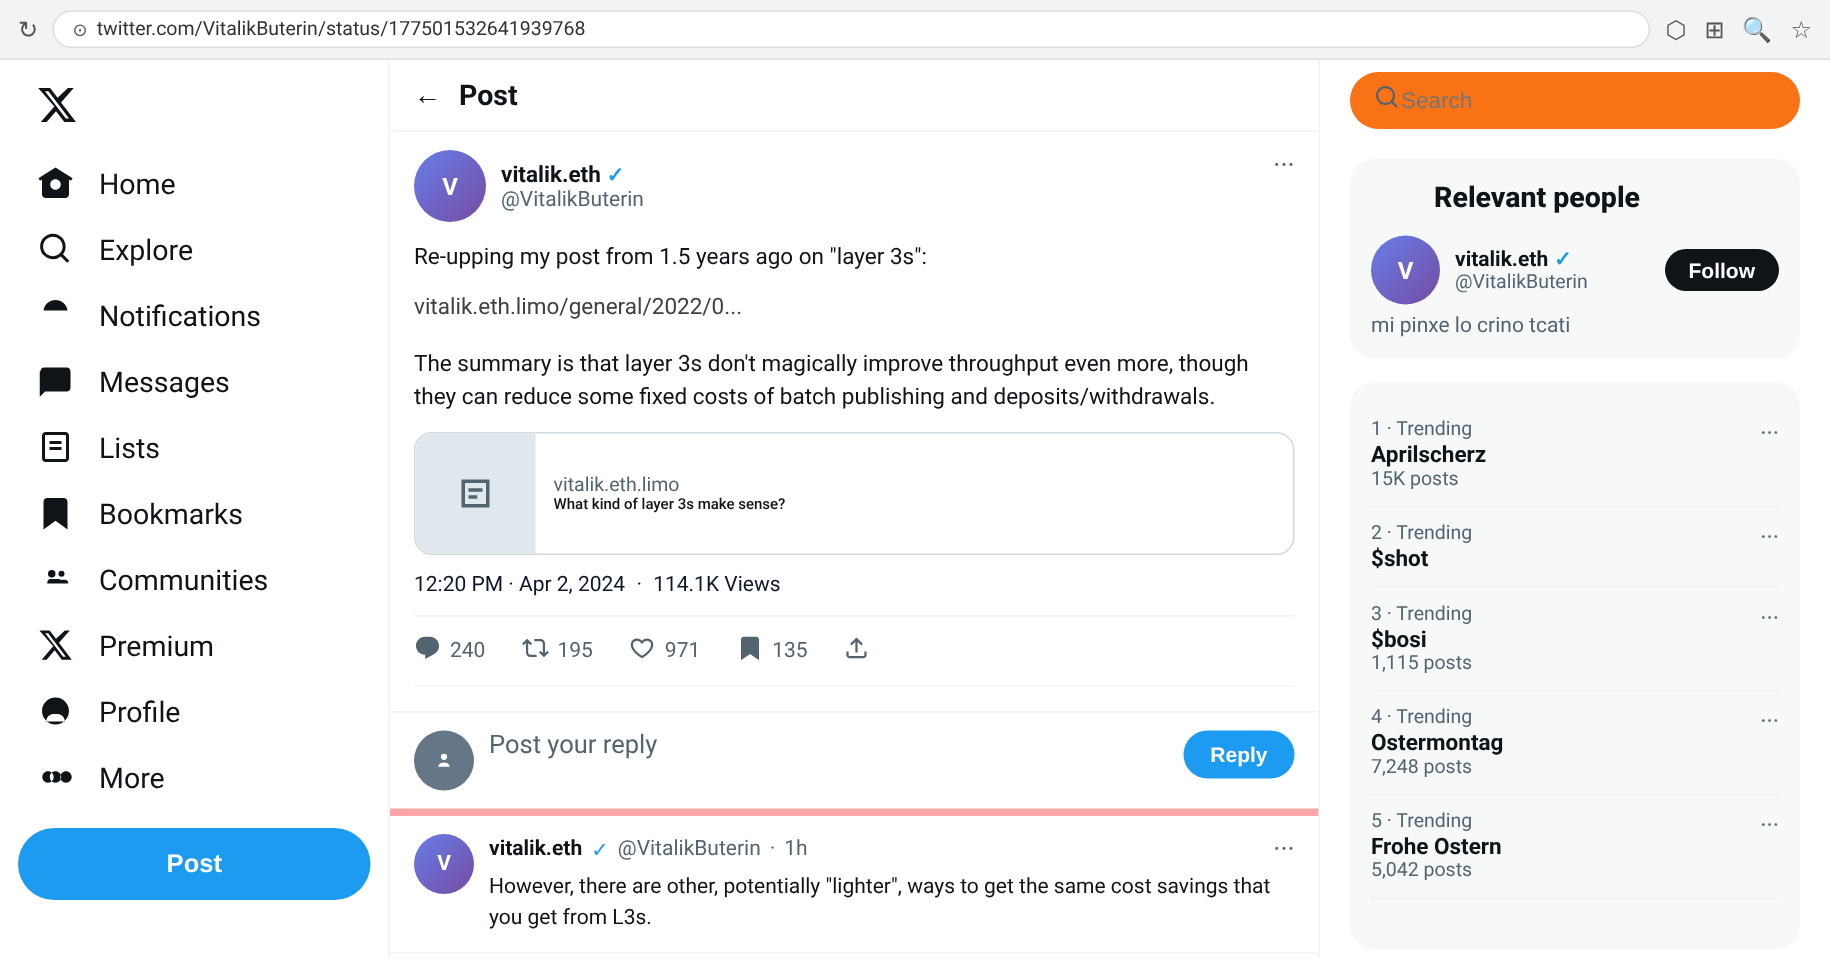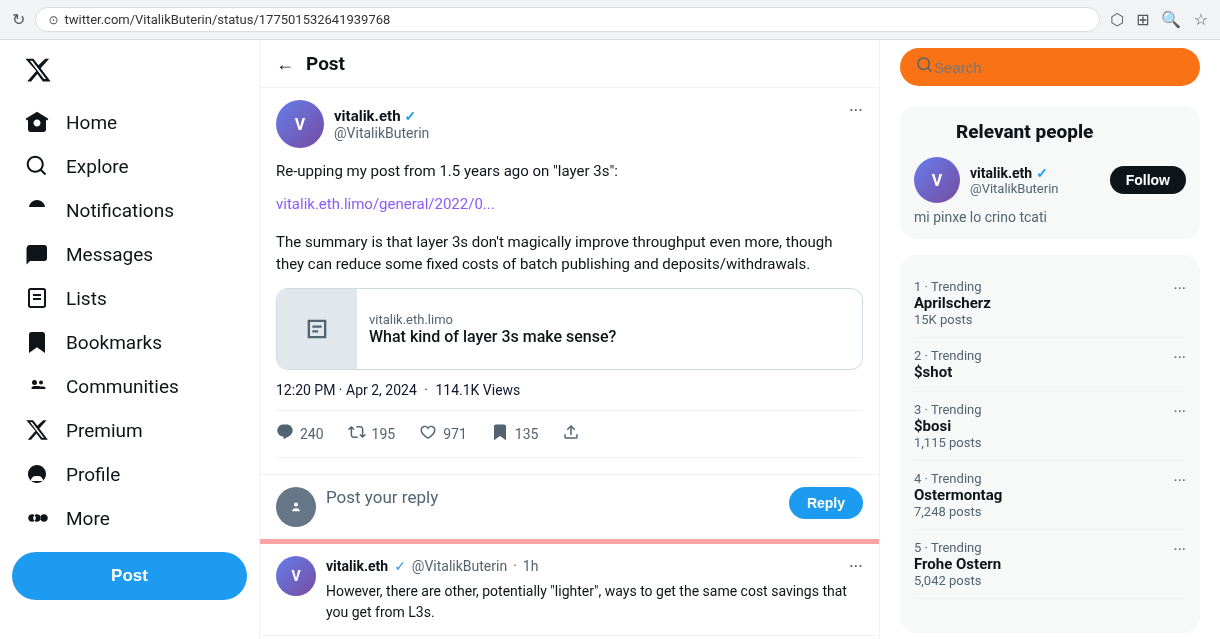--- a/index.html
+++ b/index.html
@@ -31,27 +31,27 @@
     .tweet-container { padding: 12px 16px; border-bottom: 1px solid #eff3f4; }
     .tweet-top { display: flex; justify-content: space-between; align-items: flex-start; margin-bottom: 12px; }
     .tweet-author { display: flex; align-items: center; gap: 10px; }
     .avatar { width: 48px; height: 48px; border-radius: 50%; background: #ccc; overflow: hidden; }
     .author-info .display-name { font-weight: 700; font-size: 15px; display: flex; align-items: center; gap: 4px; }
     .author-info .handle { color: #536471; font-size: 14px; }
     .verified { color: #1d9bf0; font-size: 14px; }
     .more-btn { color: #536471; cursor: pointer; font-size: 18px; }
 
     .tweet-text { font-size: 15px; line-height: 1.5; margin-bottom: 12px; }
-    .tweet-link { color: #8b5cf6; text-decoration: none; }
+    .tweet-link { color: #404040; text-decoration: none; }
 
     .link-preview { border: 1px solid #cfd9de; border-radius: 12px; overflow: hidden; display: flex; align-items: center; margin-bottom: 12px; }
     .link-preview-icon { width: 80px; height: 80px; background: #e1e8ed; display: flex; align-items: center; justify-content: center; font-size: 24px; color: #536471; flex-shrink: 0; }
     .link-preview-content { padding: 10px 12px; }
     .link-preview-domain { font-size: 13px; color: #536471; }
-    .link-preview-title { font-size: 16px; font-weight: 500; color: #0f1419; }
+    .link-preview-title { font-size: 10px; font-weight: 500; color: #0f1419; }
 
     .tweet-meta { font-size: 14px; color: #0f172a; margin-bottom: 12px; }
     .tweet-meta .dot { margin: 0 4px; }
 
     .tweet-stats { display: flex; gap: 24px; padding: 12px 0; border-top: 1px solid #eff3f4; border-bottom: 1px solid #eff3f4; margin-bottom: 4px; }
     .stat-item { display: flex; align-items: center; gap: 6px; color: #536471; font-size: 14px; cursor: pointer; }
     .stat-icon { font-size: 16px; }
 
     .reply-box { display: flex; align-items: flex-start; gap: 10px; padding: 12px 16px; border-bottom: 5px solid #fca5a5; }
     .reply-avatar { width: 40px; height: 40px; border-radius: 50%; background: #657786; display: flex; align-items: center; justify-content: center; color: #fff; font-size: 16px; flex-shrink: 0; }

